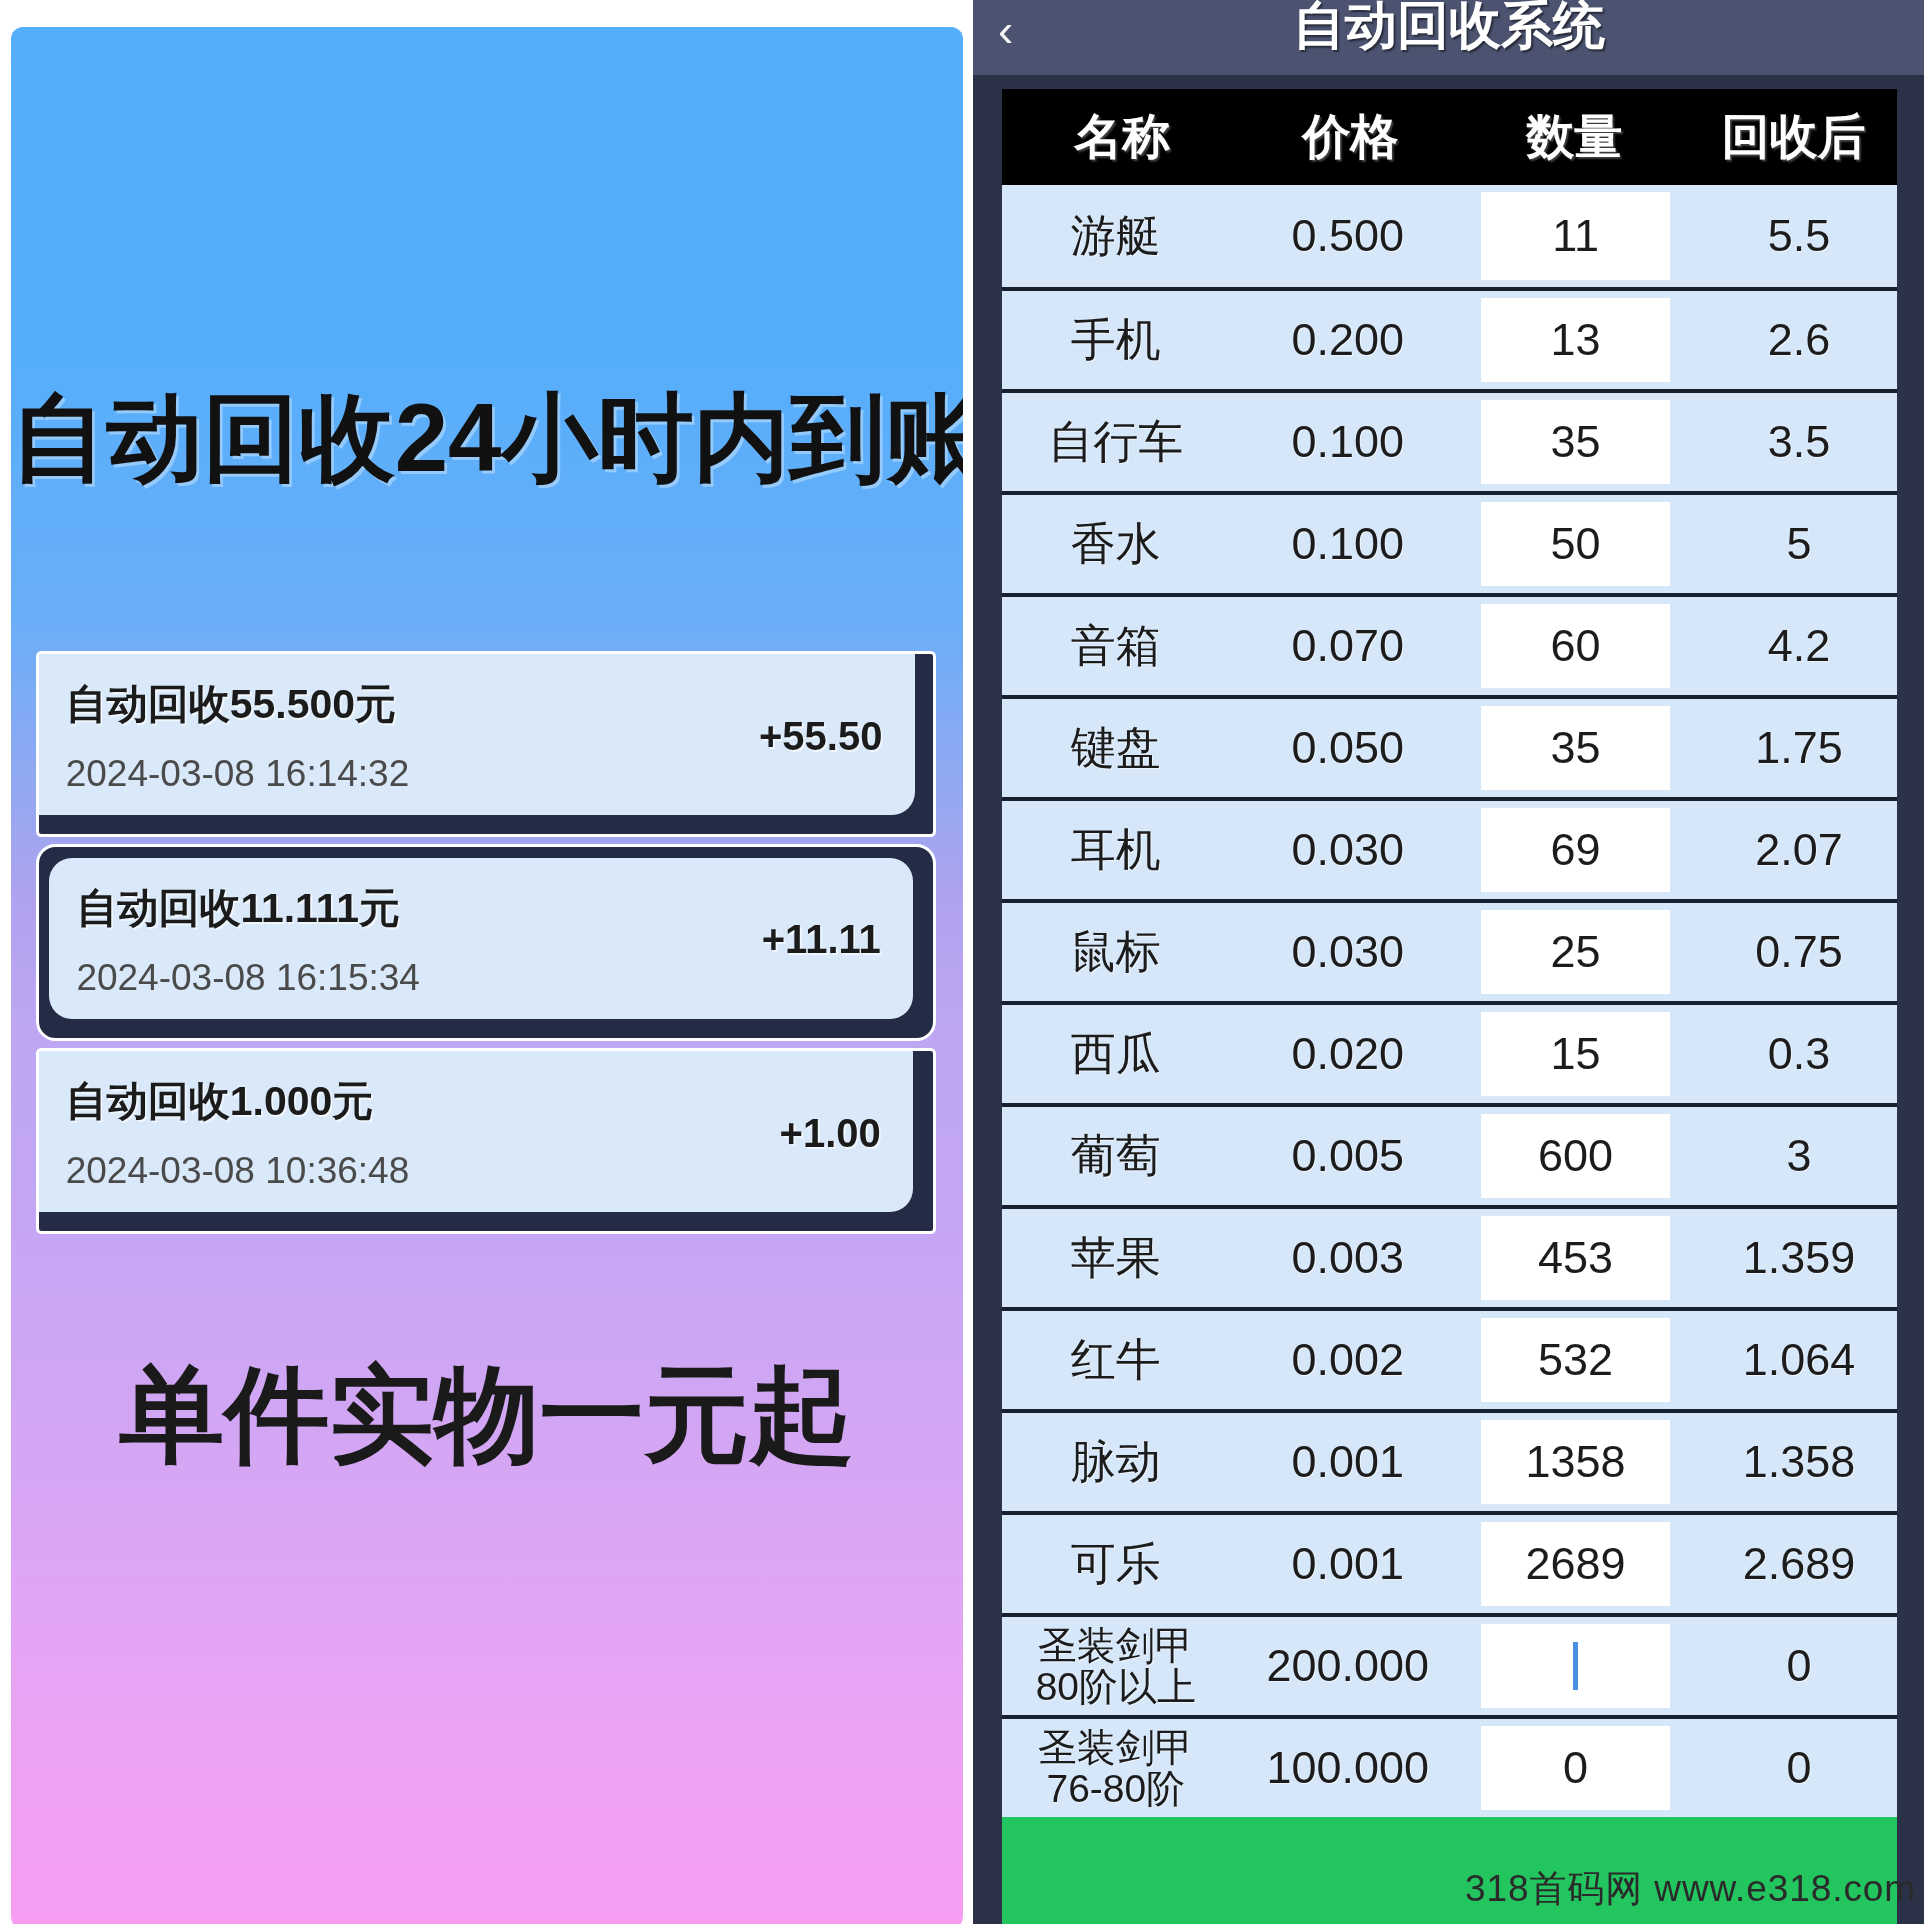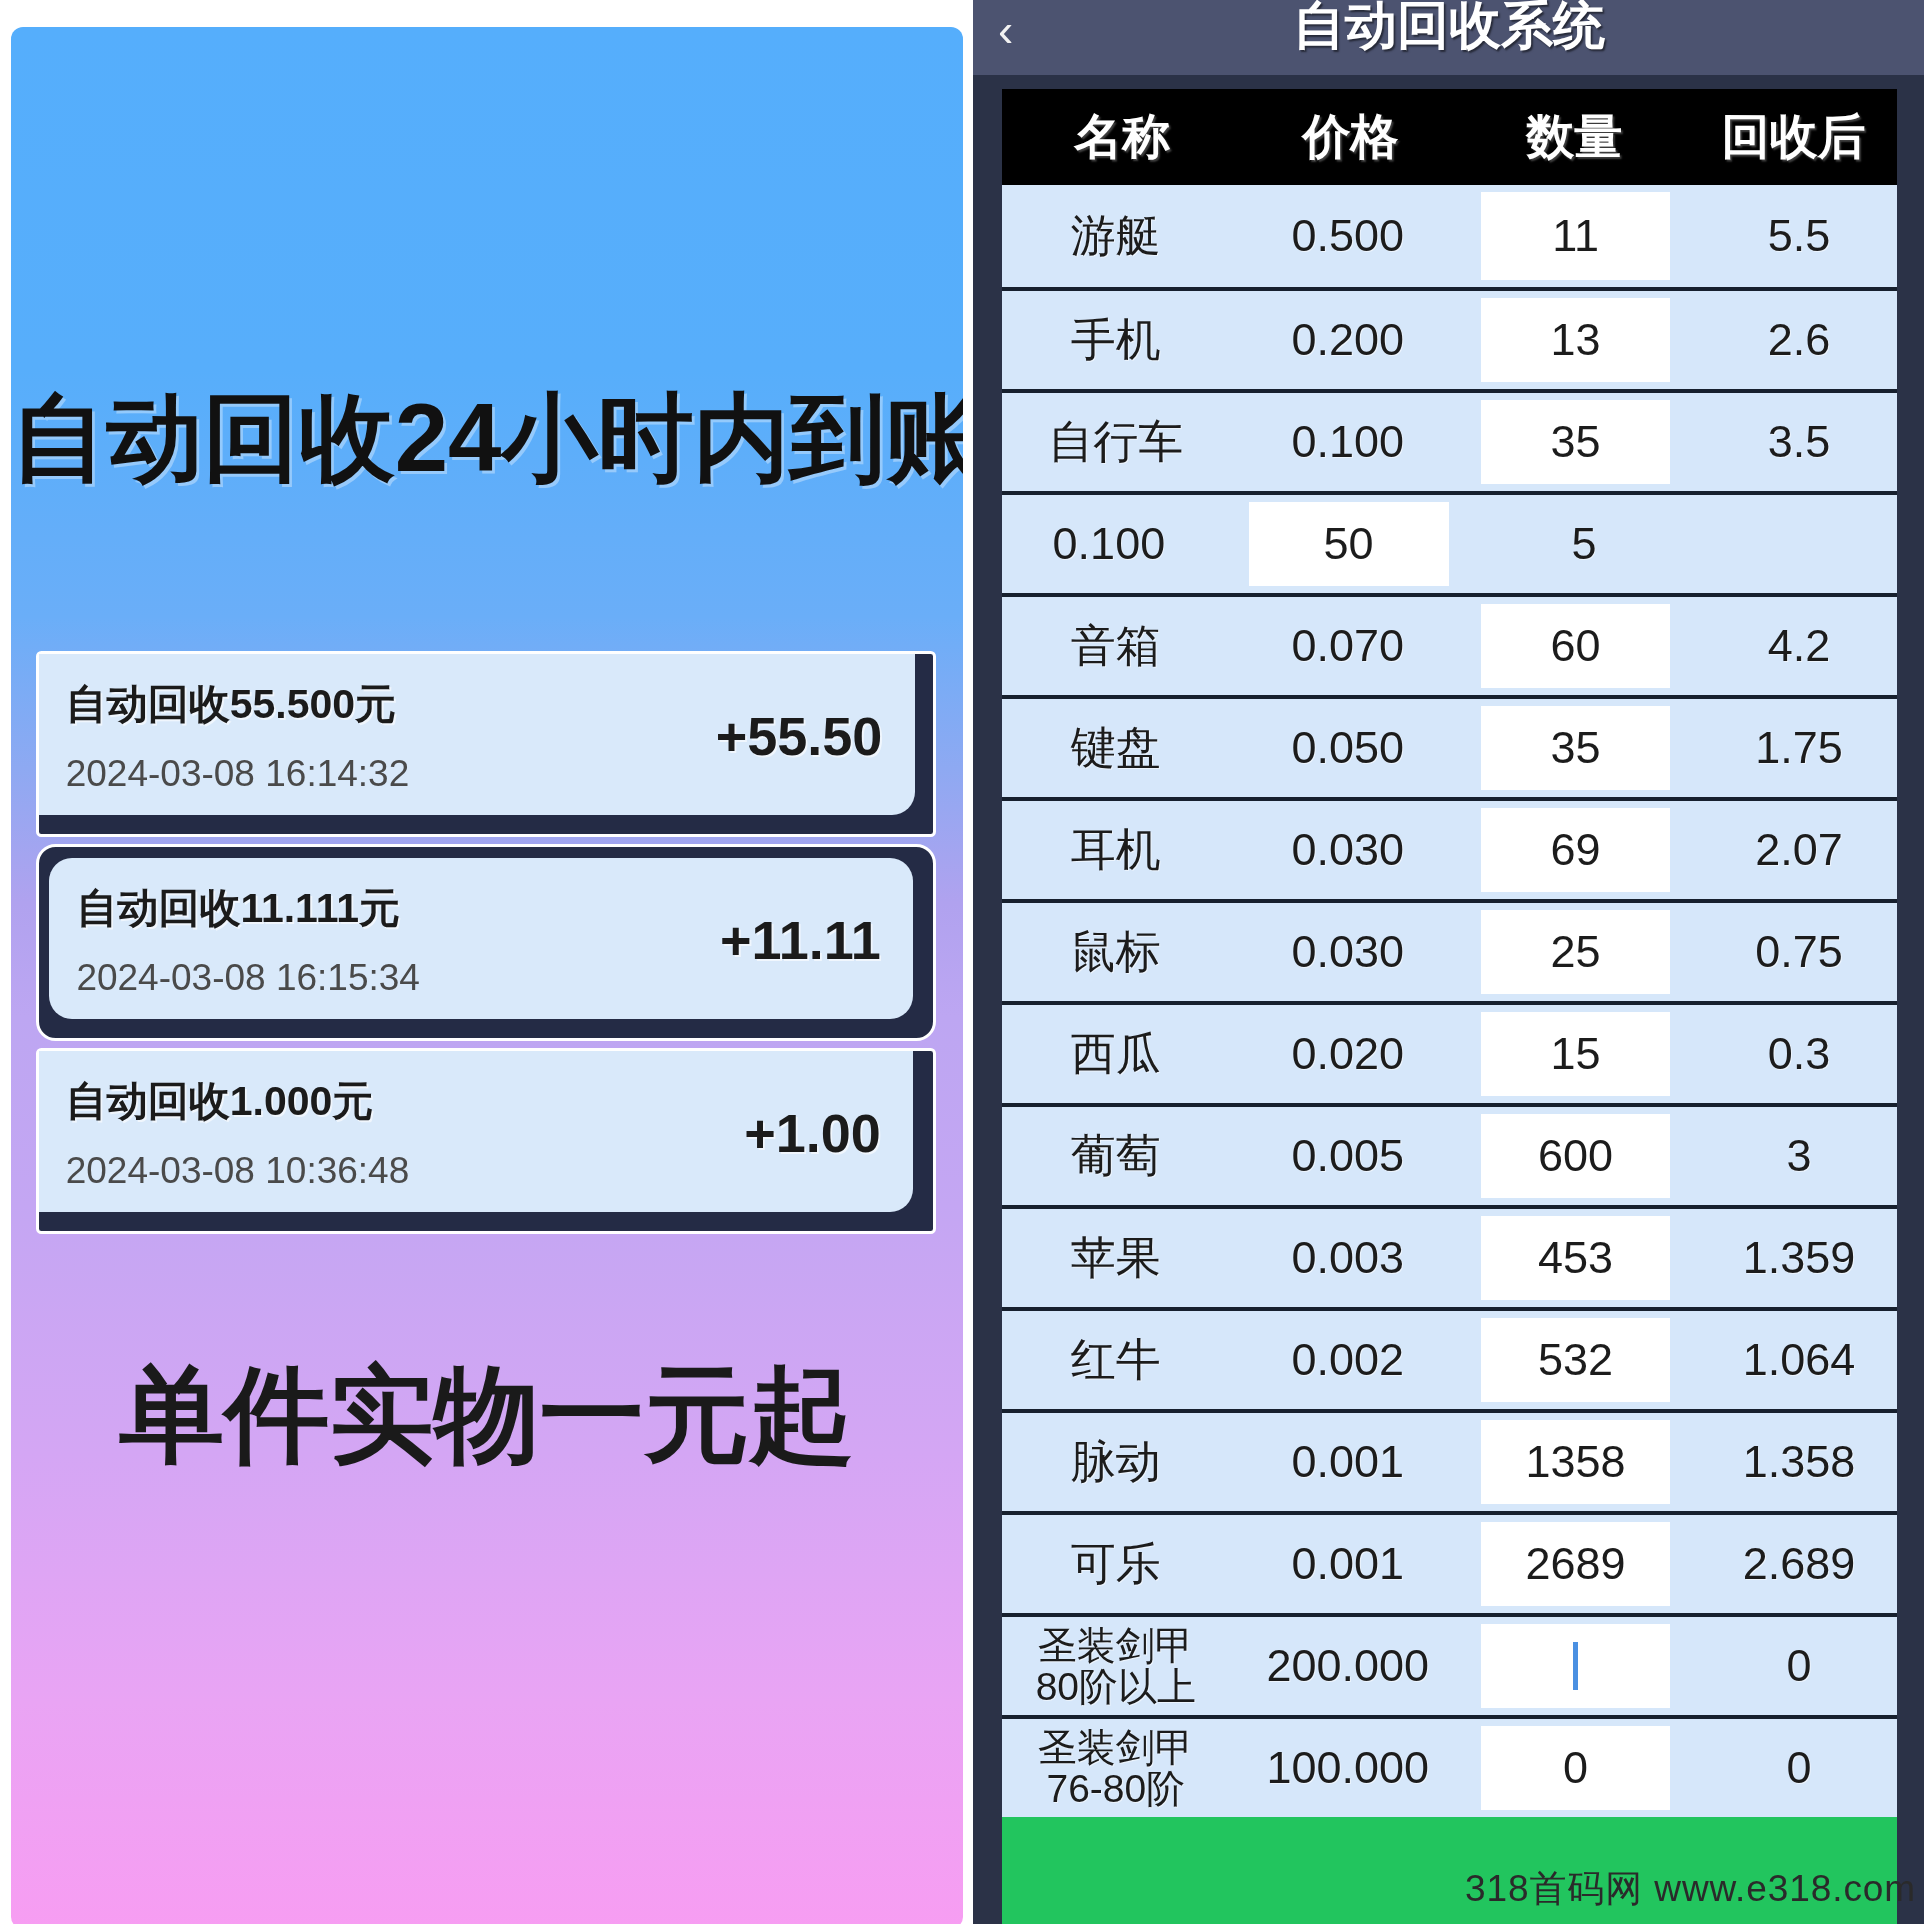--- a/index.html
+++ b/index.html
@@ -84,21 +84,21 @@
     color: #1b1b1b;
     text-shadow: 1.8px 1.8px 0 rgba(255,255,255,0.6);
     white-space: nowrap;
   }
   .card-time {
     font-size: 37px;
     color: #4a4a4a;
     white-space: nowrap;
   }
   .card-amount {
-    font-size: 54px;
+    font-size: 40px;
     font-weight: bold;
     color: #1b1b1b;
     text-shadow: 1.8px 1.8px 0 rgba(255,255,255,0.6);
     white-space: nowrap;
     padding-right: 5.3px;
     align-self: center;
   }
 
   #left-heading-bottom {
     position: absolute;
@@ -311,20 +311,23 @@
             <div class="cell name-cell col-name">
               <div>自行车</div>
             </div>
             <div class="cell col-price">0.100</div>
             <div class="cell qty-cell col-qty">
               <div class="qty-box">35</div>
             </div>
             <div class="cell col-after">3.5</div>
           </div>
           <div class="trow">
+            <div class="cell name-cell col-name">
+              <div>香水</div>
+            </div>
             <div class="cell col-price">0.100</div>
             <div class="cell qty-cell col-qty">
               <div class="qty-box">50</div>
             </div>
             <div class="cell col-after">5</div>
           </div>
           <div class="trow">
             <div class="cell name-cell col-name">
               <div>音箱</div>
             </div>

